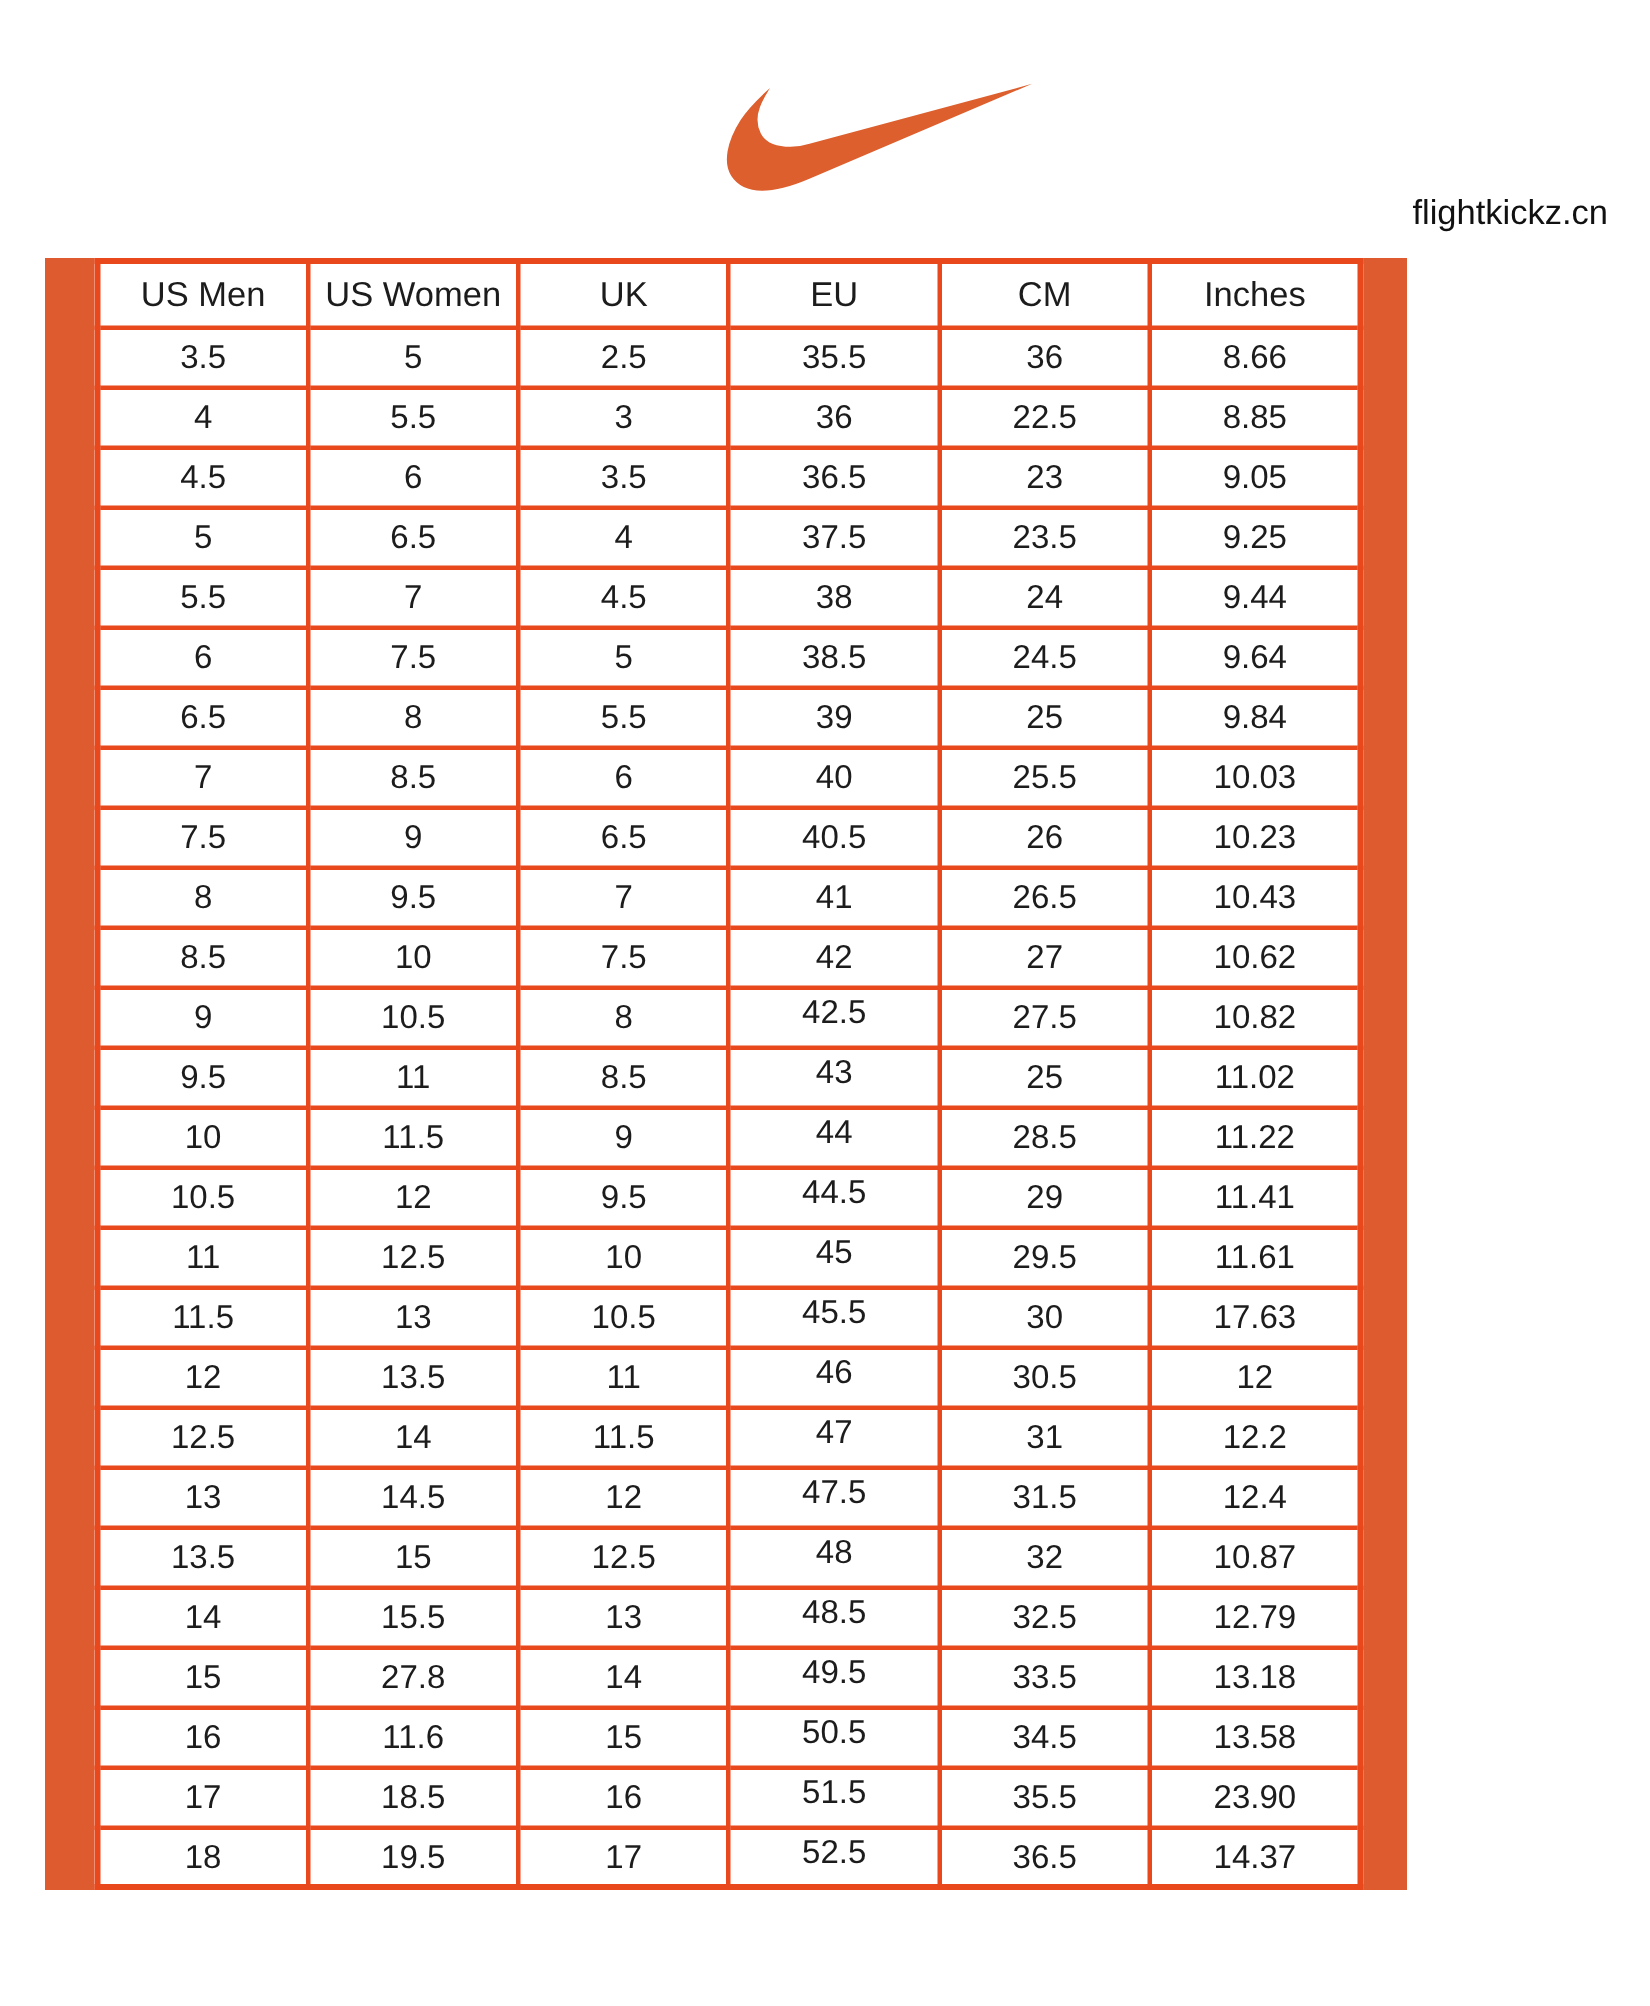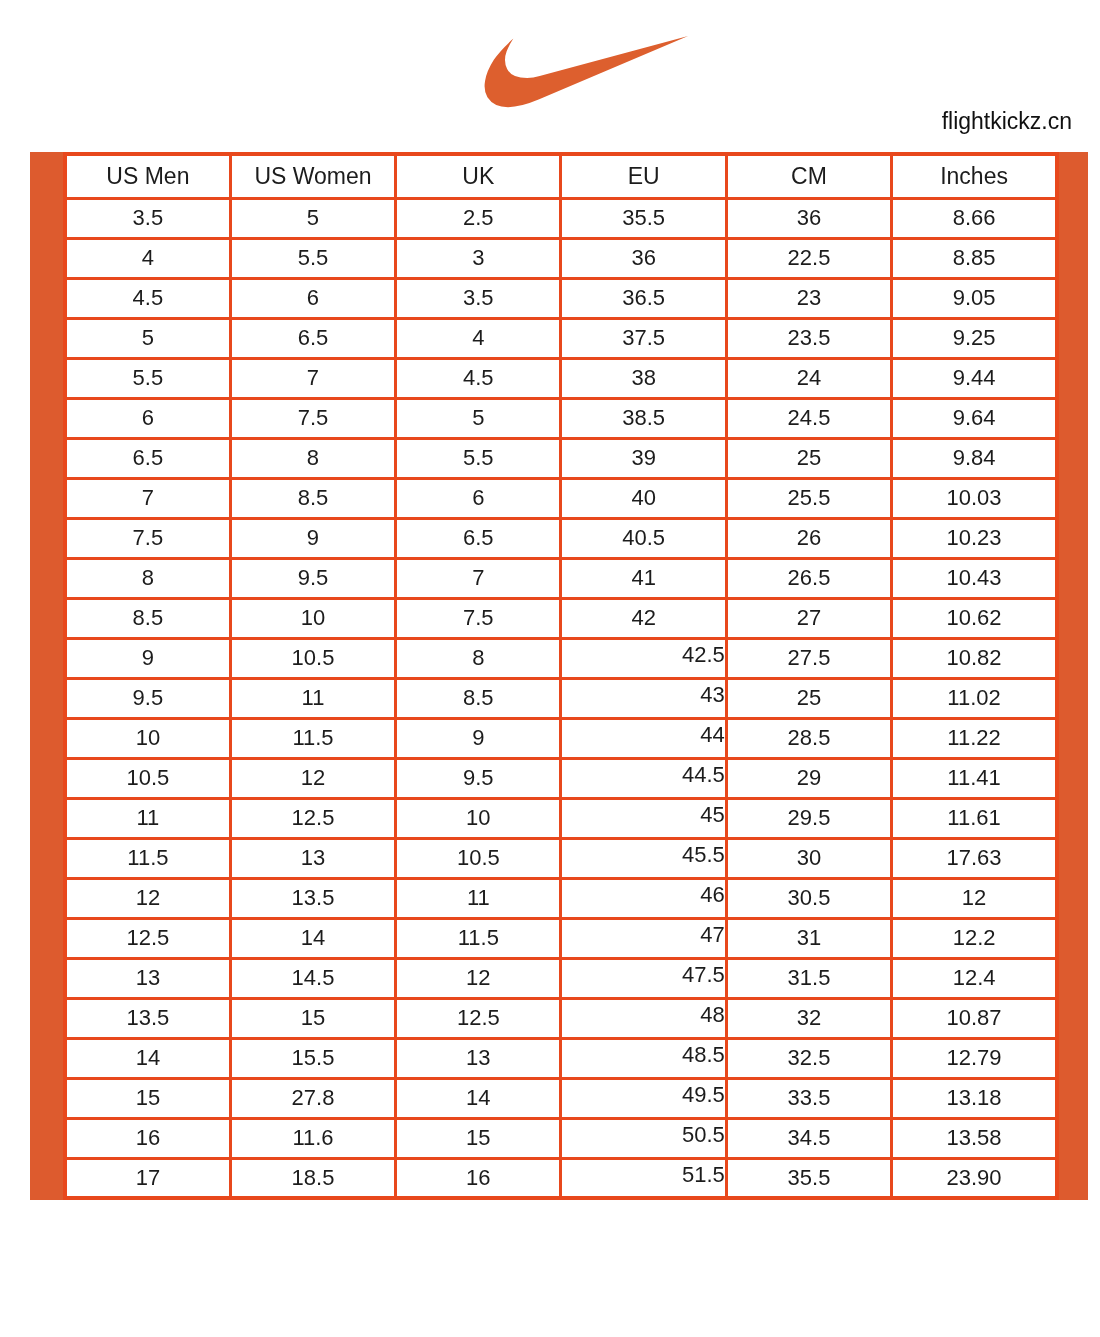--- a/index.html
+++ b/index.html
@@ -6,25 +6,25 @@
     --border:#E8481C;
     --strip:#DD5B2E;
     --logo:#DD5F2E;
     --text:#1C1C1C;
     --bg:#FFFFFF;
   }
   *{margin:0;padding:0;box-sizing:border-box;}
   html,body{width:1100px;height:1337px;background:var(--bg);overflow:hidden;}
   body{font-family:"Liberation Sans", sans-serif;color:var(--text);}
 
-  .masthead{position:relative;height:152px;width:1100px;}
+  .masthead{position:relative;height:152px;width:1100px;margin-top:20px;}
   .swoosh{position:absolute;left:452px;top:24px;}
   .watermark{position:absolute;right:28px;top:108px;font-size:23px;color:#111;letter-spacing:0px;}
 
-  .chart-wrap{display:flex;margin-left:30px;width:1058px;align-items:stretch;}
+  .chart-wrap{display:flex;margin-left:30px;width:908px;align-items:stretch;}
   .accent-strip{background:var(--strip);flex:0 0 auto;}
   .accent-strip.left{width:33px;}
   .accent-strip.right{width:29px;}
 
   table.size-table{
     border-collapse:collapse;
     table-layout:fixed;
     width:996px;
     background:#fff;
     border:4px solid var(--border);
@@ -32,21 +32,21 @@
   table.size-table th, table.size-table td{
     border:3px solid var(--border);
     text-align:center;
     vertical-align:middle;
     font-weight:normal;
     overflow:hidden;
     white-space:nowrap;
   }
   table.size-table th{height:44px;font-size:23px;}
   table.size-table td{height:40px;font-size:22px;}
-  table.size-table td.raised{vertical-align:top;padding-top:2px;line-height:1.15;text-align:right;}
+  table.size-table td.raised{vertical-align:top;padding-top:2px;line-height:1.15;}
 </style>
 </head>
 <body>
 
 <div class="page">
 
   <div class="masthead">
     <svg class="swoosh" width="270" height="95" viewBox="0 0 69 32" preserveAspectRatio="xMidYMid meet" aria-hidden="true">
       <path d="M68.56 4L18.4 25.36q-6.24 2.64-10.48 2.64-4.8 0-6.96-3.36-1.36-2.16-.8-5.48.56-3.32 2.96-7.08 2-3.04 6.56-7.16-1.6 2.56-2.24 4.28-1.2 3.2.16 5.92 1.52 3.04 6.72 3.04 2.08 0 4.24-.68L68.56 4z" fill="#DD5F2E"></path>
     </svg>
@@ -260,18 +260,26 @@
             <td>13.58</td>
           </tr>
           <tr>
             <td>17</td>
             <td>18.5</td>
             <td>16</td>
             <td class="raised">51.5</td>
             <td>35.5</td>
             <td>23.90</td>
           </tr>
+          <tr>
+            <td>18</td>
+            <td>19.5</td>
+            <td>17</td>
+            <td class="raised">52.5</td>
+            <td>36.5</td>
+            <td>14.37</td>
+          </tr>
         </tbody>
     </table>
     <div class="accent-strip right"></div>
   </div>
 
 </div>
 
 </body></html>

